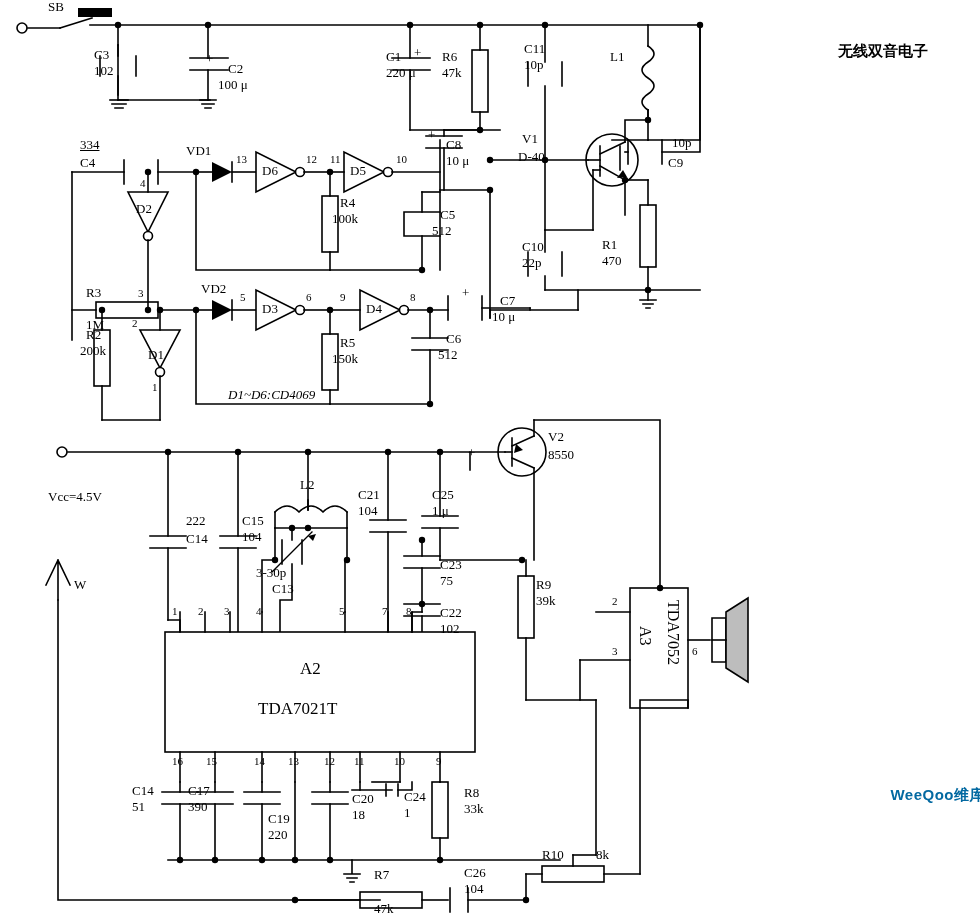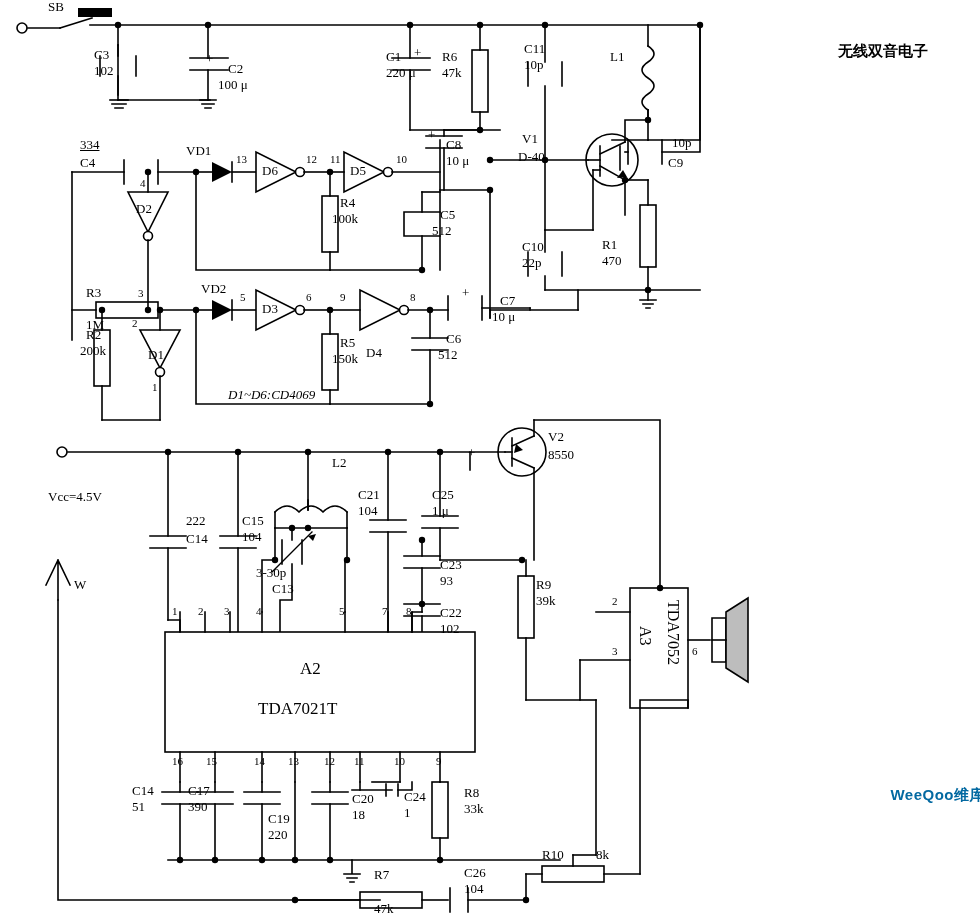--- a/index.html
+++ b/index.html
@@ -414,21 +414,21 @@
   <div class="lbl" style="left:86px;top:328px;">R2</div>
   <div class="lbl" style="left:80px;top:344px;">200k</div>
   <div class="lbl" style="left:148px;top:348px;">D1</div>
 
   <div class="lbl sm" style="left:240px;top:292px;">5</div>
   <div class="lbl sm" style="left:306px;top:292px;">6</div>
   <div class="lbl sm" style="left:340px;top:292px;">9</div>
   <div class="lbl sm" style="left:410px;top:292px;">8</div>
 
   <div class="lbl" style="left:262px;top:302px;">D3</div>
-  <div class="lbl" style="left:366px;top:302px;margin-top:44px;">D4</div>
+  <div class="lbl" style="left:366px;top:302px;">D4</div>
 
   <div class="lbl" style="left:340px;top:336px;">R5</div>
   <div class="lbl" style="left:332px;top:352px;">150k</div>
 
   <div class="lbl" style="left:446px;top:332px;">C6</div>
   <div class="lbl" style="left:438px;top:348px;">512</div>
 
   <div class="lbl" style="left:462px;top:286px;">+</div>
   <div class="lbl" style="left:500px;top:294px;">C7</div>
   <div class="lbl" style="left:492px;top:310px;">10 μ</div>
@@ -437,33 +437,33 @@
 
   <div class="lbl" style="left:48px;top:462px;margin-top:28px;">Vcc=4.5V</div>
   <div class="lbl" style="left:74px;top:578px;">W</div>
 
   <div class="lbl" style="left:186px;top:514px;">222</div>
   <div class="lbl" style="left:186px;top:532px;">C14</div>
 
   <div class="lbl" style="left:242px;top:514px;">C15</div>
   <div class="lbl" style="left:242px;top:530px;">104</div>
 
-  <div class="lbl" style="left:300px;top:456px;margin-left:32px;">L2</div>
+  <div class="lbl" style="left:300px;top:478px;">L2</div>
   <div class="lbl" style="left:256px;top:566px;">3-30p</div>
   <div class="lbl" style="left:272px;top:582px;">C13</div>
 
   <div class="lbl" style="left:358px;top:488px;">C21</div>
   <div class="lbl" style="left:358px;top:504px;">104</div>
 
   <div class="lbl" style="left:432px;top:488px;">C25</div>
   <div class="lbl" style="left:432px;top:504px;">1 μ</div>
   <div class="lbl" style="left:468px;top:446px;">+</div>
 
   <div class="lbl" style="left:440px;top:558px;">C23</div>
-  <div class="lbl" style="left:440px;top:574px;">93</div>
+  <div class="lbl" style="left:440px;top:574px;">75</div>
 
   <div class="lbl" style="left:440px;top:606px;">C22</div>
   <div class="lbl" style="left:440px;top:622px;">102</div>
 
   <div class="lbl" style="left:536px;top:578px;">R9</div>
   <div class="lbl" style="left:536px;top:594px;">39k</div>
 
   <div class="lbl" style="left:548px;top:430px;">V2</div>
   <div class="lbl" style="left:548px;top:448px;">8550</div>
 

